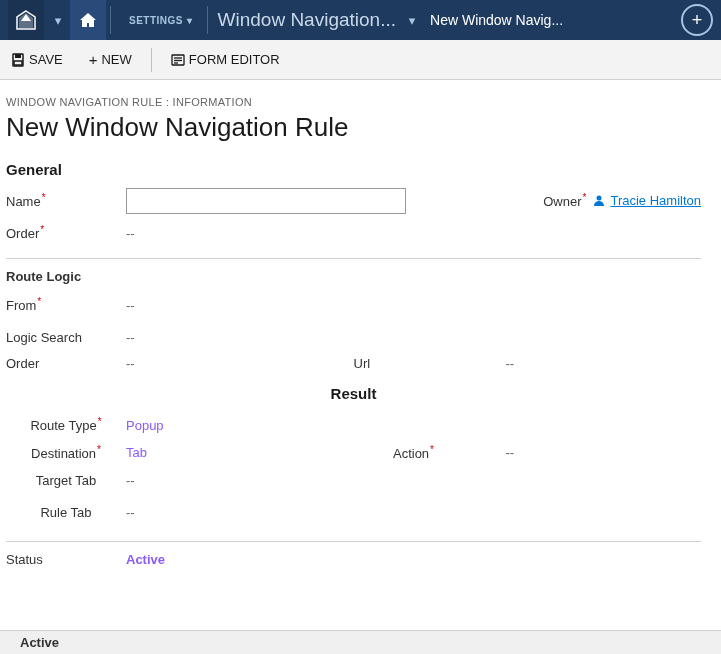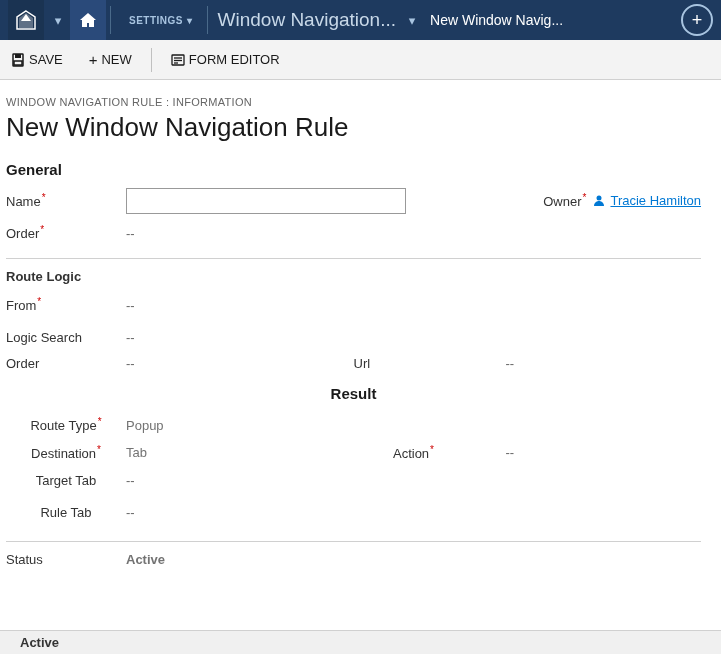--- a/index.html
+++ b/index.html
@@ -101,21 +101,21 @@
     }
 
     .form-row {
       display: flex; align-items: center;
       margin-bottom: 6px; min-height: 26px;
     }
     .form-label {
       width: 120px; font-size: 13px; color: #333; flex-shrink: 0;
     }
     .required { color: #c00; font-size: 10px; vertical-align: super; margin-left: 1px; }
-    .form-value { font-size: 13px; color: #737373; }
+    .form-value { font-size: 13px; color: #8b5cf6; }
     .form-value.muted { color: #666; }
 
     .name-input {
       width: 280px; height: 26px;
       border: 1px solid #999; padding: 2px 6px;
       font-size: 13px; font-family: 'Segoe UI', Arial, sans-serif;
       outline: none;
     }
 
     .owner-row {

